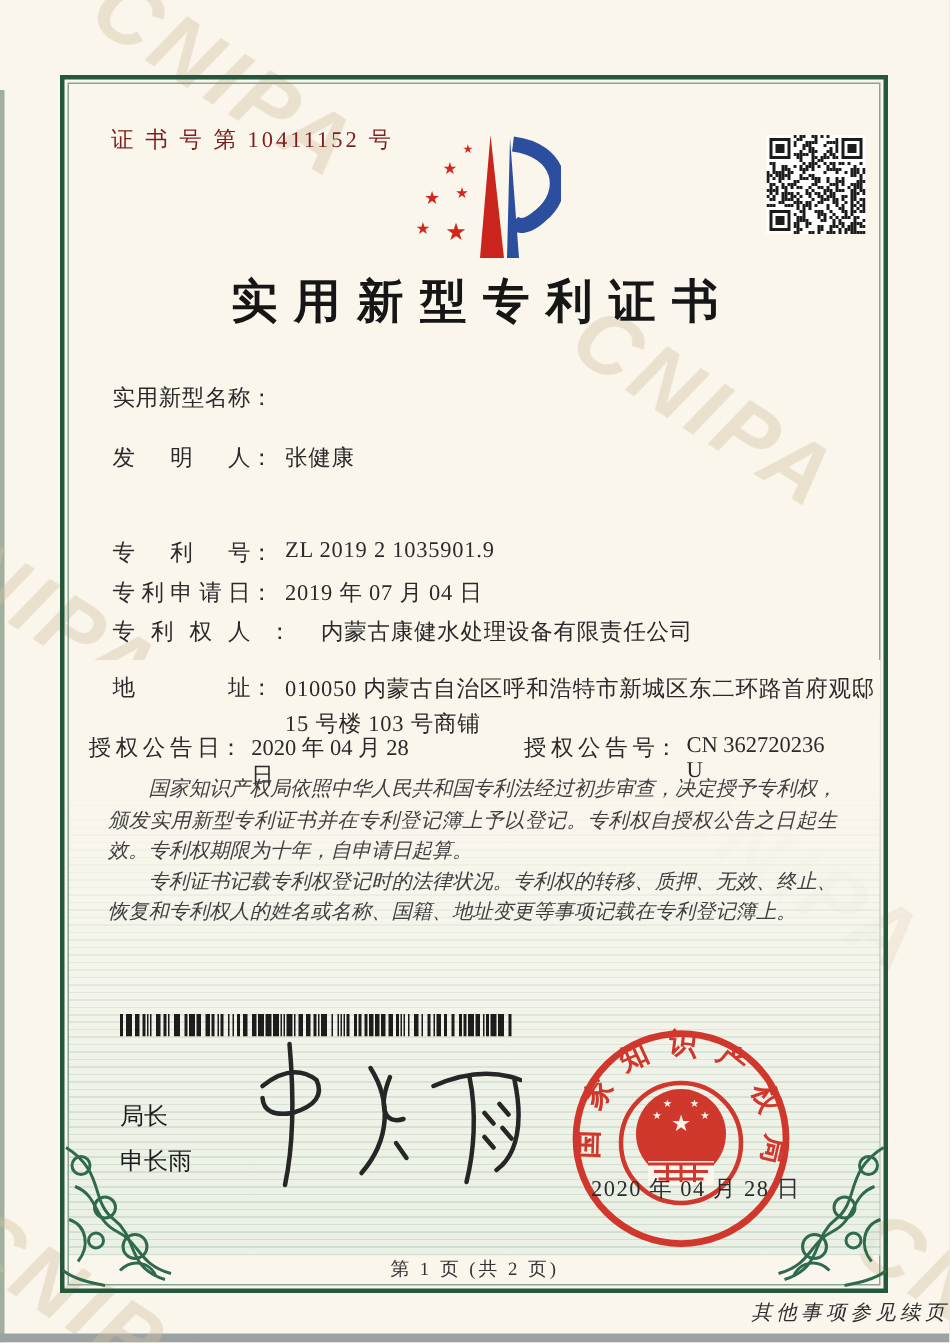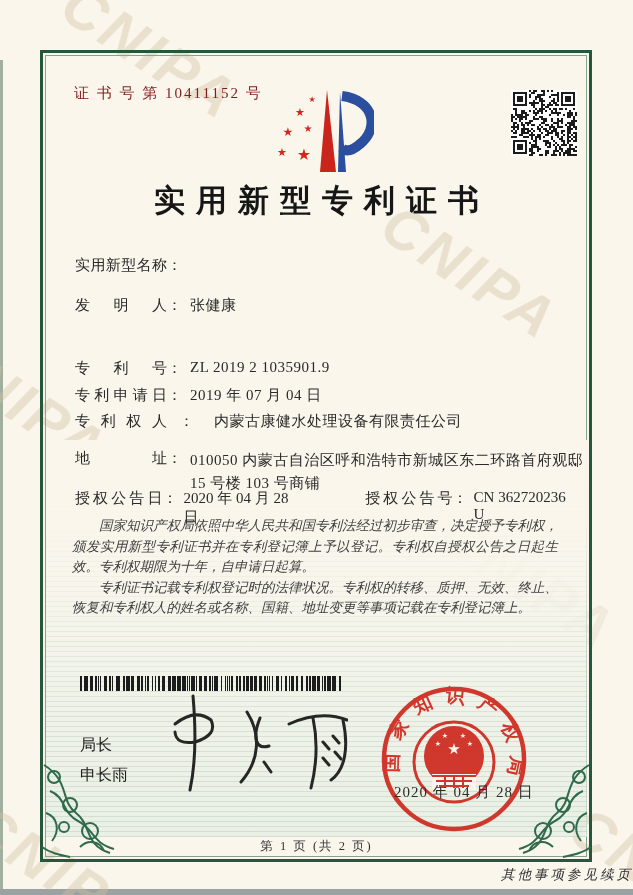--- a/index.html
+++ b/index.html
@@ -49,21 +49,21 @@
   }
 
   .fields{position:absolute;left:75px;top:0;width:500px;font-size:15px;color:#2a2a2a;}
   .frow{position:absolute;left:0;display:flex;}
   .frow .lbl{display:inline-block;width:92px;text-align:justify;text-align-last:justify;flex:none;}
   .frow .colon{flex:none;margin-right:8px;}
   .frow .val{letter-spacing:.5px;}
   .row-name{top:256px;} .row-inventor{top:296px;} .row-patno{top:335px;margin-top:24px;}
   .row-appdate{top:386px;justify-content:center;} .row-owner{top:412px;gap:12px;} .row-addr{top:449px;}
   .row-addr .val{width:402px;line-height:23px;}
-  .row-grant{position:absolute;left:75px;top:489px;width:500px;display:flex;font-size:15px;color:#2a2a2a;}
+  .row-grant{position:absolute;left:59px;top:489px;width:500px;display:flex;font-size:15px;color:#2a2a2a;}
   .row-grant .pair{display:flex;}
   .row-grant .pair2{margin-left:64px;}
   .row-grant .lbl{display:inline-block;width:92px;text-align:justify;text-align-last:justify;}
   .row-grant .colon{margin-right:6px;}
 
   .paras{
     position:absolute;left:72px;top:516px;width:486px;
     font-style:italic;font-size:13.5px;line-height:20.5px;color:#404040;
     font-family:Liberation Serif, serif;
   }

